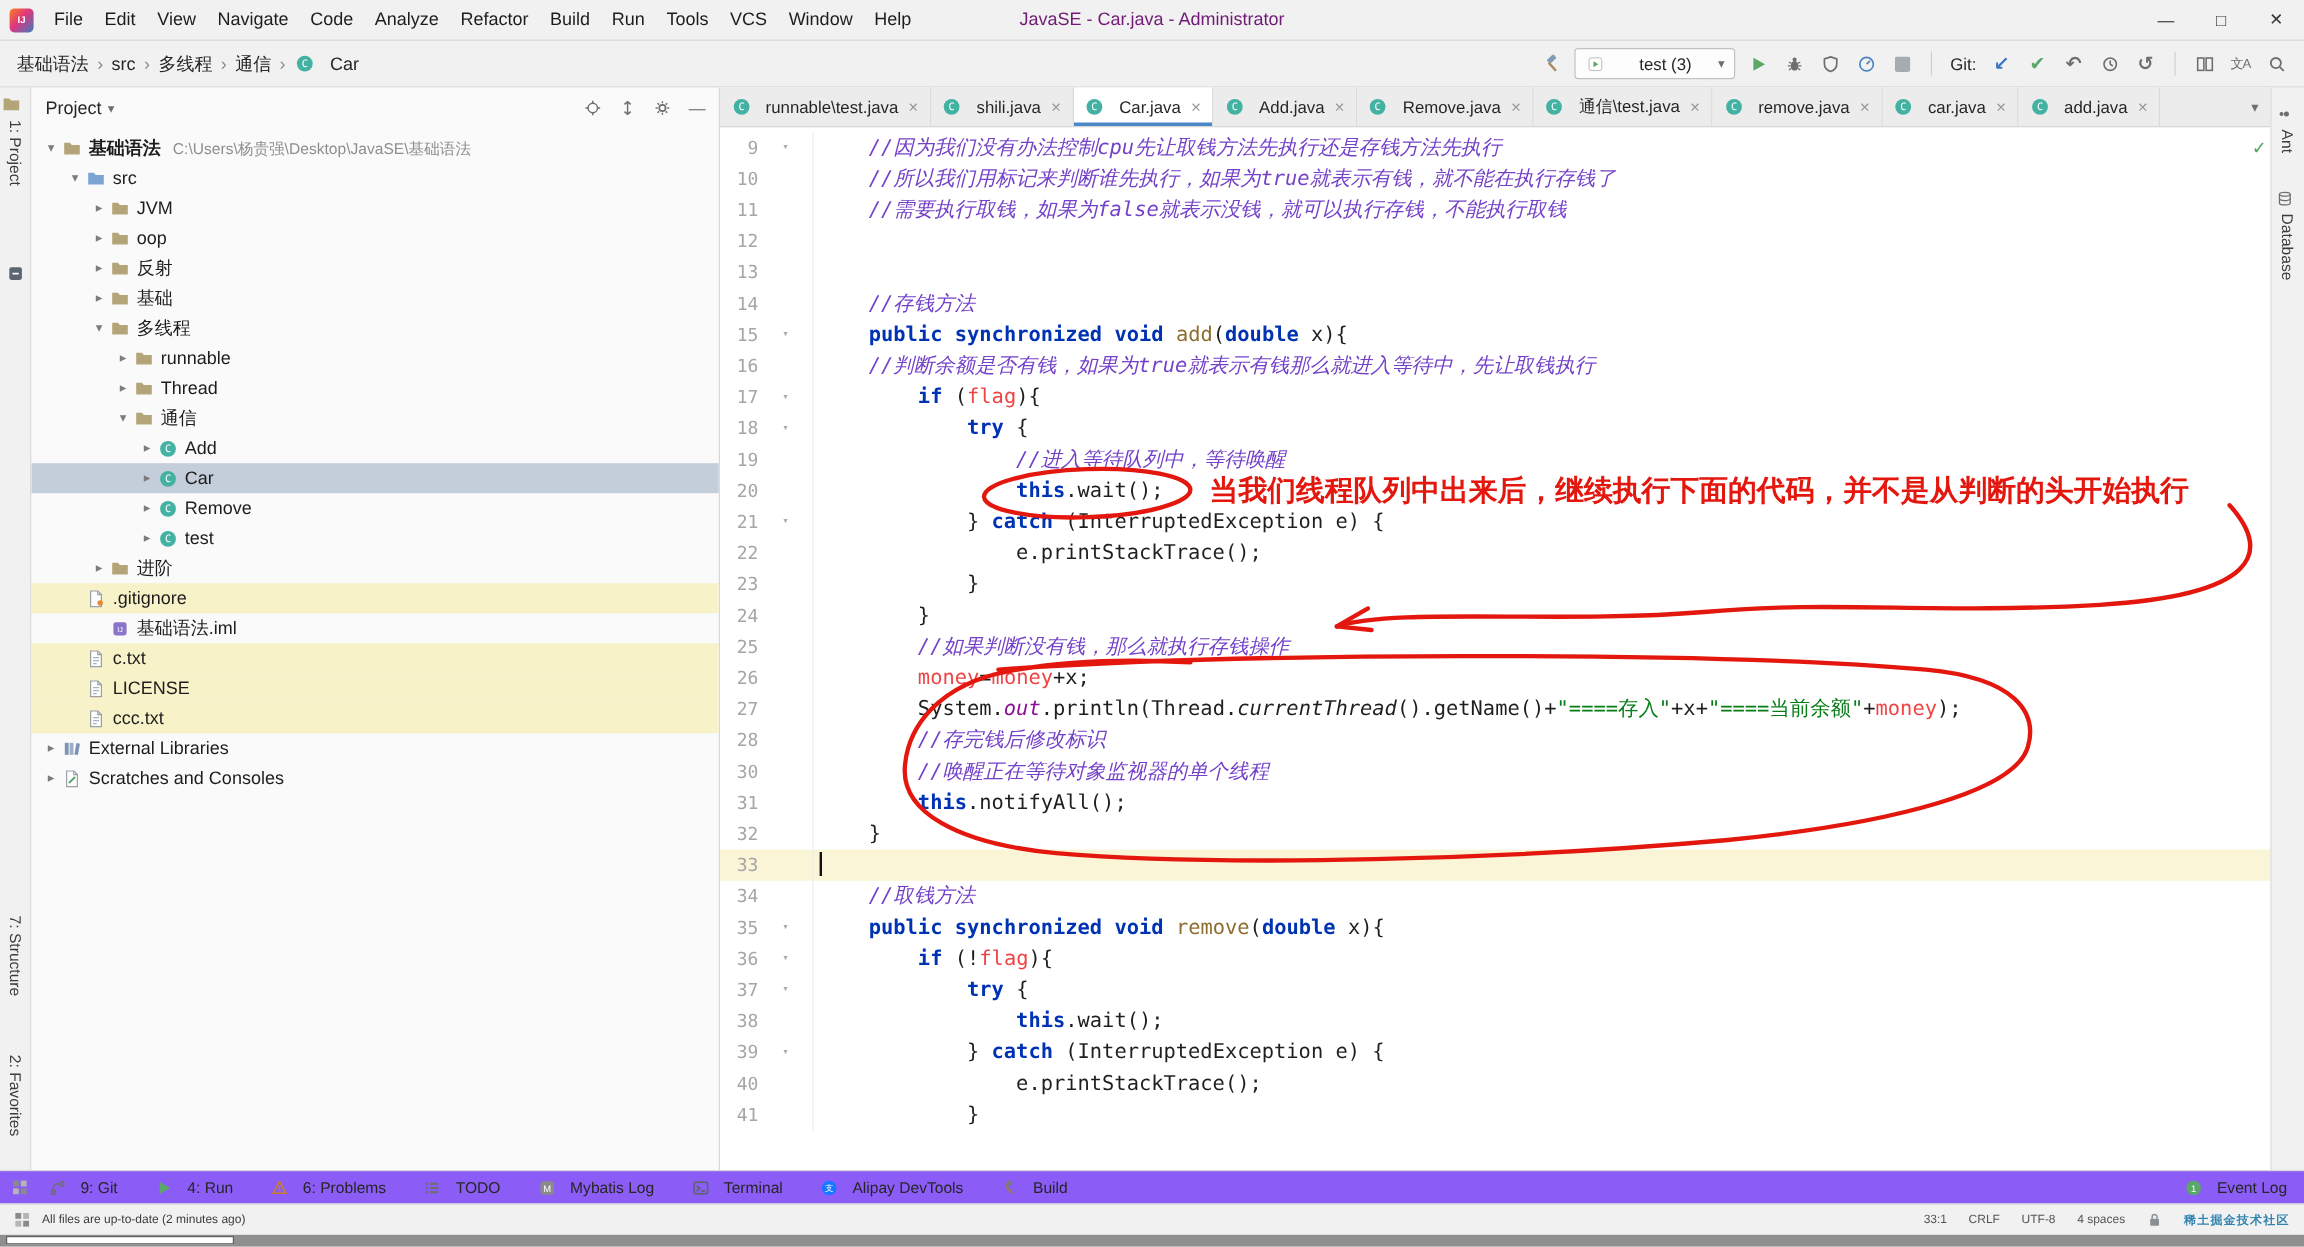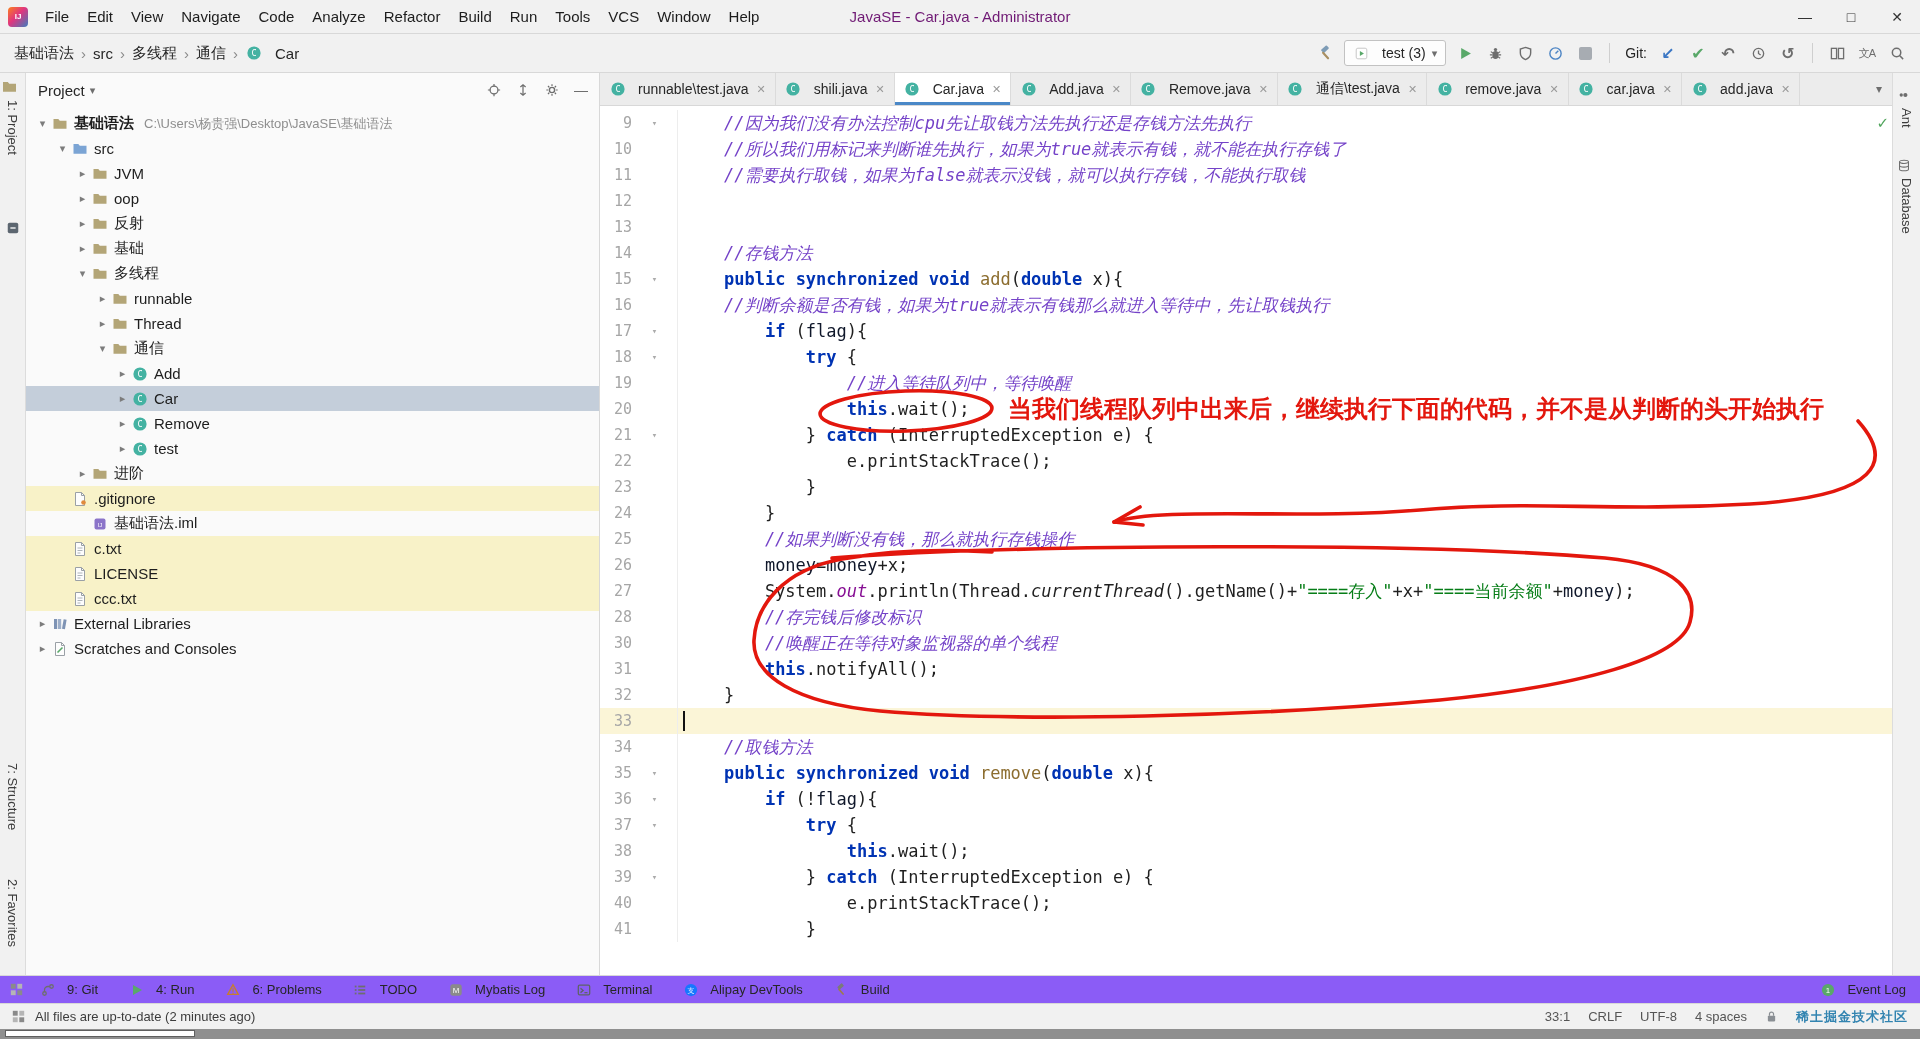--- a/index.html
+++ b/index.html
@@ -13,21 +13,21 @@
   .menu-item { padding:0 9px; font-size:15px; line-height:33px; color:#1d1d1d; cursor:default; }
   .wintitle { position:absolute; left:50%; transform:translateX(-50%); font-size:15px; color:#701a75; white-space:nowrap; }
   .wincontrols { margin-left:auto; display:flex; height:100%; }
   .winbtn { width:46px; display:flex; align-items:center; justify-content:center; font-size:14px; color:#333; }
 
   
   .toolbar { height:39px; background:#F1F1F1; border-bottom:1px solid #D8D8D8; display:flex; align-items:center; padding:0 12px 0 14px; flex:none; }
   .breadcrumb { display:flex; align-items:center; gap:7px; font-size:15px; color:#262626; }
   .bc-sep { color:#8a8a8a; }
   .toolbar-right { margin-left:auto; display:flex; align-items:center; gap:8px; }
-  .runconfig { display:flex; align-items:center; gap:6px; background:#FDFDFD; border:1px solid #C2C2C2; border-radius:3px; height:26px; padding:0 8px; font-size:14px; color:#262626; }
+  .runconfig { display:flex; align-items:center; gap:22px; background:#FDFDFD; border:1px solid #C2C2C2; border-radius:3px; height:26px; padding:0 8px; font-size:14px; color:#262626; }
   .combo-caret { color:#6e6e6e; font-size:11px; }
   .tsep { width:1px; height:20px; background:#CFCFCF; margin:0 5px; }
   .ticon { display:inline-flex; align-items:center; justify-content:center; width:22px; height:22px; }
   .glyph { font-size:16px; font-weight:bold; }
   .blue { color:#3A76C4; } .green { color:#59A869; } .gray { color:#6e6e6e; }
   .git-label { font-size:14px; color:#262626; margin:0 2px; }
   .translate { font-size:11px; color:#6e6e6e; letter-spacing:-1px; }
 
   
   .main { flex:1; display:flex; min-height:0; }
@@ -68,42 +68,42 @@
   .crow { display:flex; height:26px; line-height:26px; white-space:pre; }
   .crow.cur { background:#FBF5D7; }
   .gut { width:78px; flex:none; display:flex; border-right:1px solid #EDEDED; }
   .lno { width:32px; text-align:right; color:#A6A6A6; font-size:15px; flex:none; }
   .fold { flex:1; text-align:center; color:#ABABAB; font-size:9px; }
   .codecell { padding-left:5px; flex:1; }
   .caret { display:inline-block; width:2px; height:20px; background:#111; vertical-align:-4px; }
 
   .tk-kw  { color:#0033B3; font-weight:bold; }
   .tk-cm  { color:#7442C8; font-style:italic; }
-  .tk-fld { color:#0f172a;margin-top:44px; }
+  .tk-fld { color:#ef4444;margin-top:44px; }
   .tk-fldit { color:#871094; font-style:italic; }
   .tk-str { color:#067D17; }
   .tk-mth { color:#8C6D2F; }
   .tk-it  { color:#1f1f1f; font-style:italic; }
   .tk-pl  { color:#1f1f1f; }
 
   .anno { position:absolute; left:0; top:0; width:100%; height:100%; pointer-events:none; }
   .anno path, .anno ellipse { fill:none; stroke:#E3170D; stroke-width:3.6; stroke-linecap:round; stroke-linejoin:round; }
   .red-note { position:absolute; left:408px; top:288px; color:#E3170D; font-weight:bold; font-size:24px; line-height:30px; font-family:"DejaVu Sans","Liberation Sans",sans-serif; white-space:nowrap; }
   .scrollcol { position:absolute; top:0; right:0; bottom:0; width:14px; }
   .check { position:absolute; top:8px; right:3px; color:#4FA45B; font-weight:bold; font-size:15px; font-family:"DejaVu Sans",sans-serif; }
 
   
   .toolwindow-bar { height:28px; background:#8b5cf6; border-top:1px solid #D8D8D8; display:flex; align-items:center; padding:0 10px; font-size:13px; color:#262626; flex:none; }
   .bb-left, .bb-right { display:flex; align-items:center; }
   .bb-right { margin-left:auto; }
   .bitem { display:flex; align-items:center; gap:5px; margin-right:30px; }
   .bb-right .bitem { margin-right:4px; }
   .corner-icon { margin-right:16px; display:inline-flex; }
 
-  .statusbar { height:26px; background:#F1F1F1; border-top:1px solid #D8D8D8; display:flex; align-items:center; padding:0 12px; font-size:13px; color:#3c3c3c; flex:none; }
+  .statusbar { height:26px; background:#F1F1F1; border-top:1px solid #D8D8D8; display:flex; align-items:center; padding:0 12px; font-size:10px; color:#3c3c3c; flex:none; }
   .sb-left { display:flex; align-items:center; gap:10px; }
   .sb-right { margin-left:auto; display:flex; align-items:center; gap:18px; color:#555; }
   .watermark { color:#0369a1; opacity:.8; font-weight:bold; letter-spacing:1px; }
 
   .bottom-strip { height:10px; background:#8F8F8F; position:relative; flex:none; }
   .tb-box { position:absolute; left:5px; top:1px; width:190px; height:7px; background:#fff; border:1px solid #5f5f5f; }
 </style>
 </head>
 <body>
 

